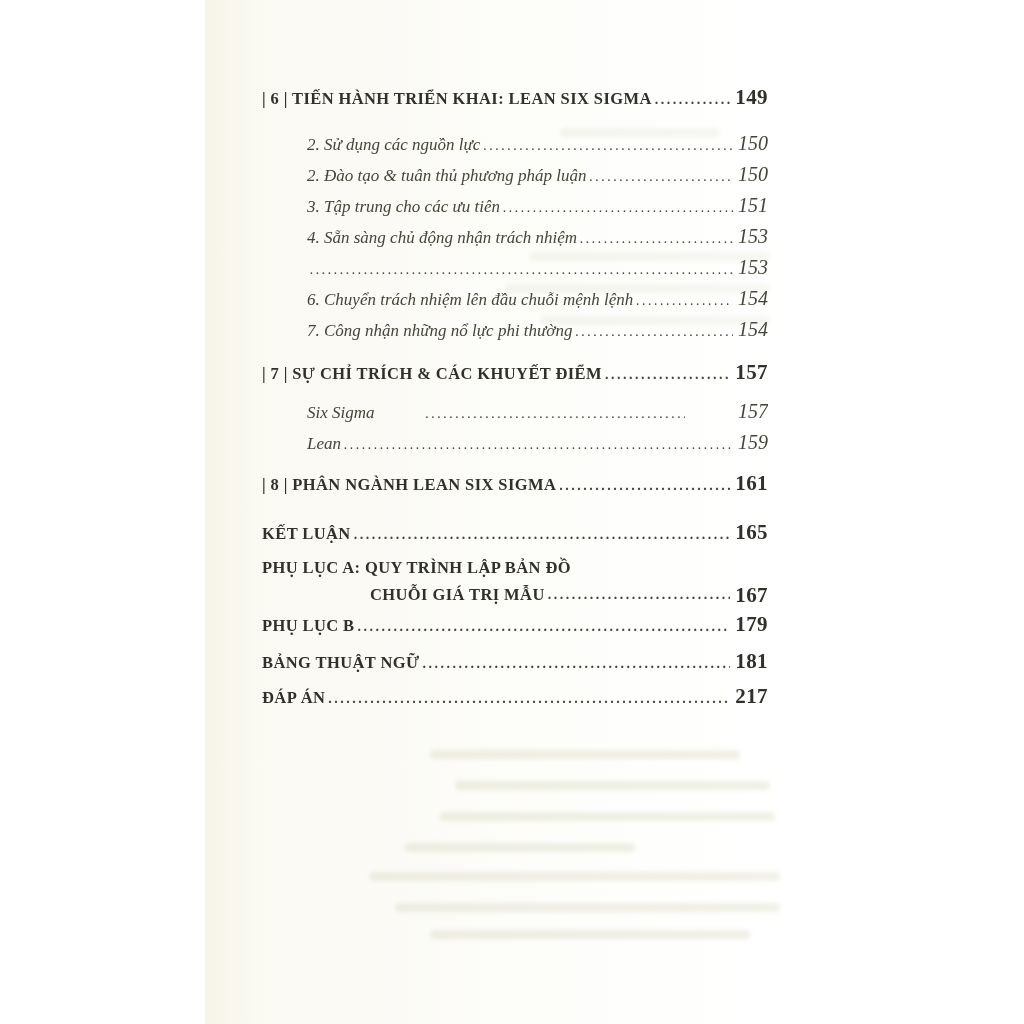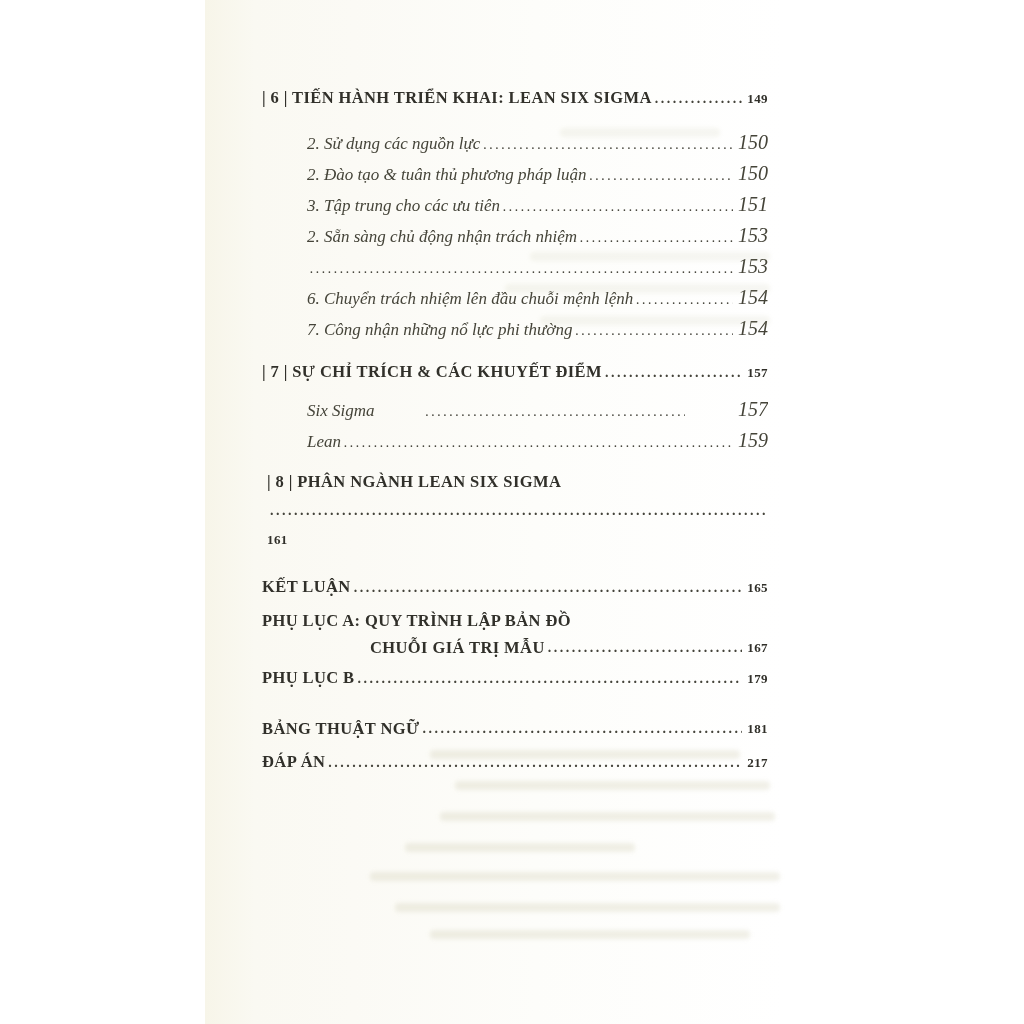--- a/index.html
+++ b/index.html
@@ -49,36 +49,36 @@
     flex: 0 0 auto;
     margin-left: 5px;
     text-align: right;
   }
   .chapter, .section {
     font-weight: bold;
     font-size: 16.5px;
     letter-spacing: 0.4px;
     color: #31302a;
   }
-  .chapter .num, .section .num { font-weight: bold; font-size: 13px; }
+  .chapter .num, .section .num { font-weight: bold; font-size: 21px; }
   .chapter .dots, .section .dots { font-weight: bold; }
   .sub {
     font-style: italic;
     font-size: 17px;
     color: #454439;
     margin-left: 45px;
   }
   .sub .num { font-style: italic; font-size: 20px; }
   
   .mt15 { margin-top: 15px; }
   .mt12 { margin-top: 12px; }
-  .mt10 { margin-top: 10px; flex-direction: column; }
+  .mt10 { margin-top: 10px; }
   .mt8  { margin-top: 8px; gap: 48px; }
   .mt18 { margin-top: 18px; }
-  .mt6  { margin-top: 21px; align-items: flex-end; }
+  .mt6  { margin-top: 6px; }
   .mt4  { margin-top: 4px; }
   .mt2  { margin-top: 2px; }
   .twoline .line2 {
     display: flex;
     align-items: flex-start;
     line-height: 26px;
     margin-left: 108px;
     white-space: nowrap;
     overflow: hidden;
   }
@@ -118,21 +118,21 @@
         <span class="num">150</span>
       </div>
 
       <div class="row sub">
         <span class="label">3. Tập trung cho các ưu tiên</span>
         <span class="dots">......................................................................................................................................................</span>
         <span class="num">151</span>
       </div>
 
       <div class="row sub">
-        <span class="label">2. Sẵn sàng chủ động nhận trách nhiệm</span>
+        <span class="label">4. Sẵn sàng chủ động nhận trách nhiệm</span>
         <span class="dots">......................................................................................................................................................</span>
         <span class="num">153</span>
       </div>
 
       <div class="row sub">
         <span class="dots">......................................................................................................................................................</span>
         <span class="num">153</span>
       </div>
 
       <div class="row sub">

